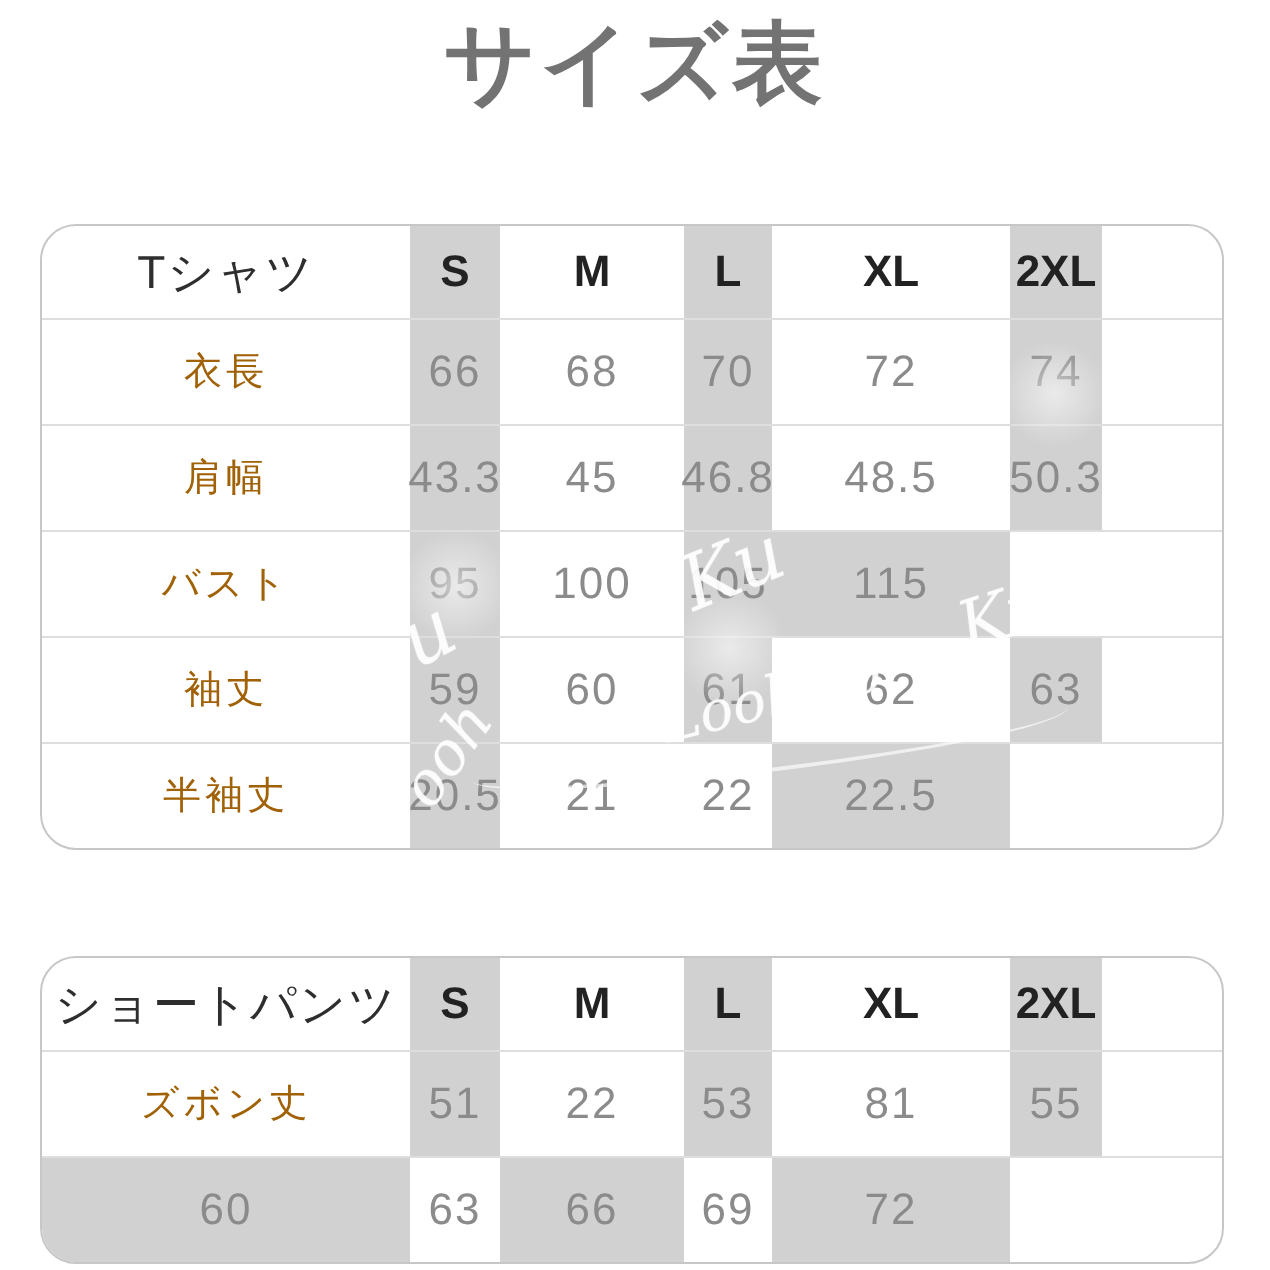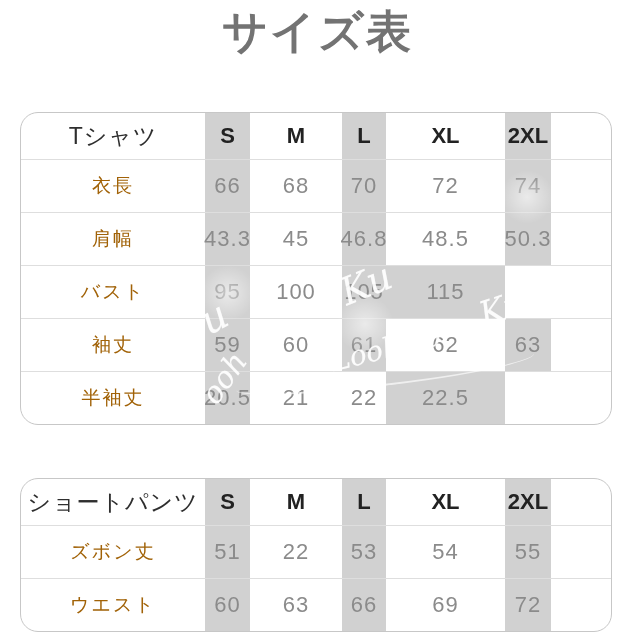--- a/index.html
+++ b/index.html
@@ -153,27 +153,26 @@
       <div class="cell hdr-size">XL</div>
       <div class="cell hdr-size shade">2XL</div>
       <div class="cell"></div>
     </div>
 
     <div class="trow">
       <div class="cell row-label">ズボン丈</div>
       <div class="cell val shade">51</div>
       <div class="cell val">22</div>
       <div class="cell val shade">53</div>
-      <div class="cell val">54</div>
+      <div class="cell val">81</div>
       <div class="cell val shade">55</div>
       <div class="cell"></div>
     </div>
 
     <div class="trow">
-      <div class="cell row-label">ウエスト</div>
       <div class="cell val shade">60</div>
       <div class="cell val">63</div>
       <div class="cell val shade">66</div>
       <div class="cell val">69</div>
       <div class="cell val shade">72</div>
       <div class="cell"></div>
     </div>
   </div>
 
   <div class="watermark">

